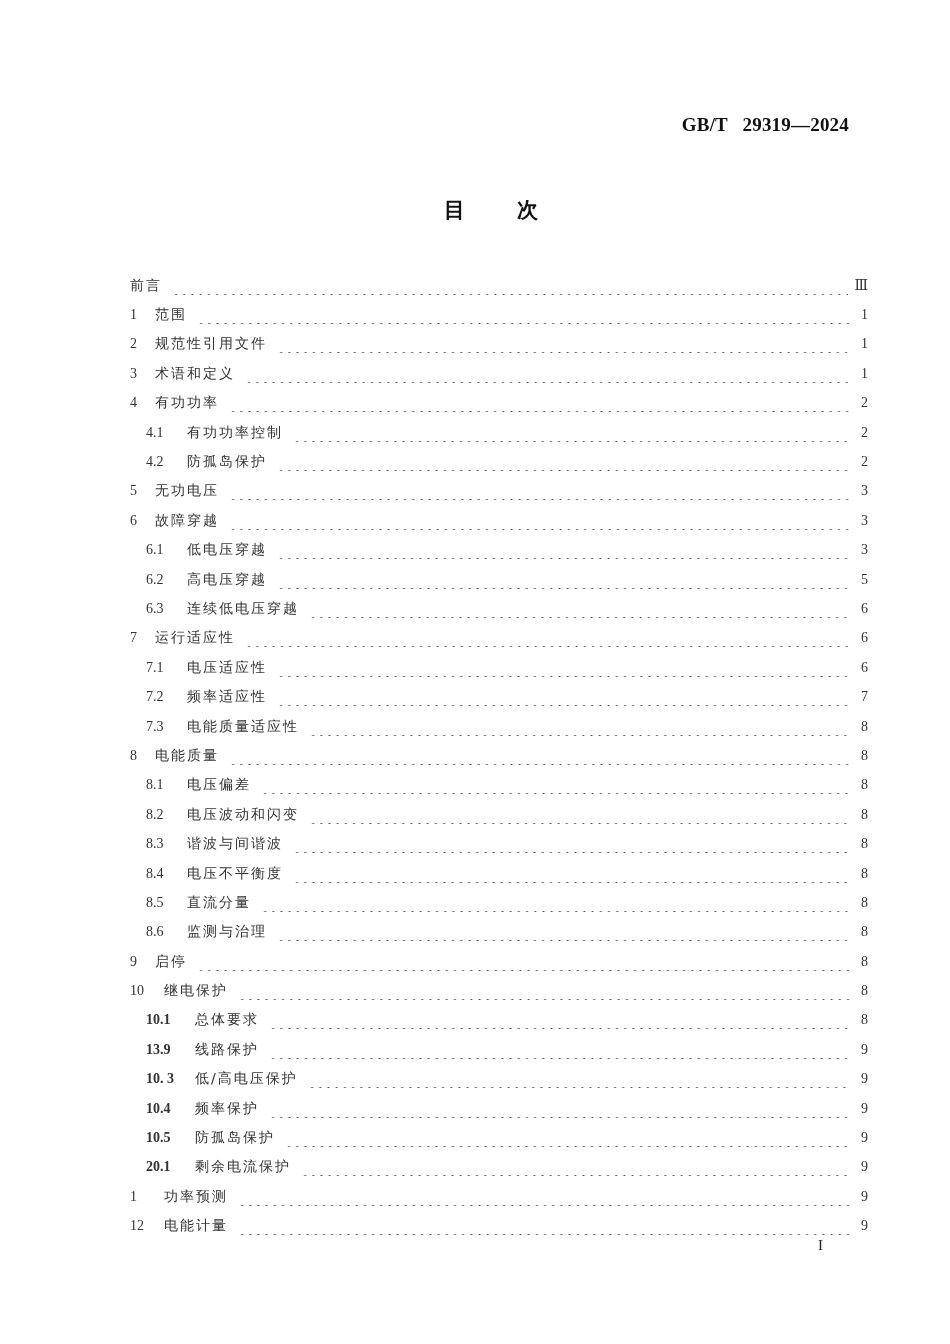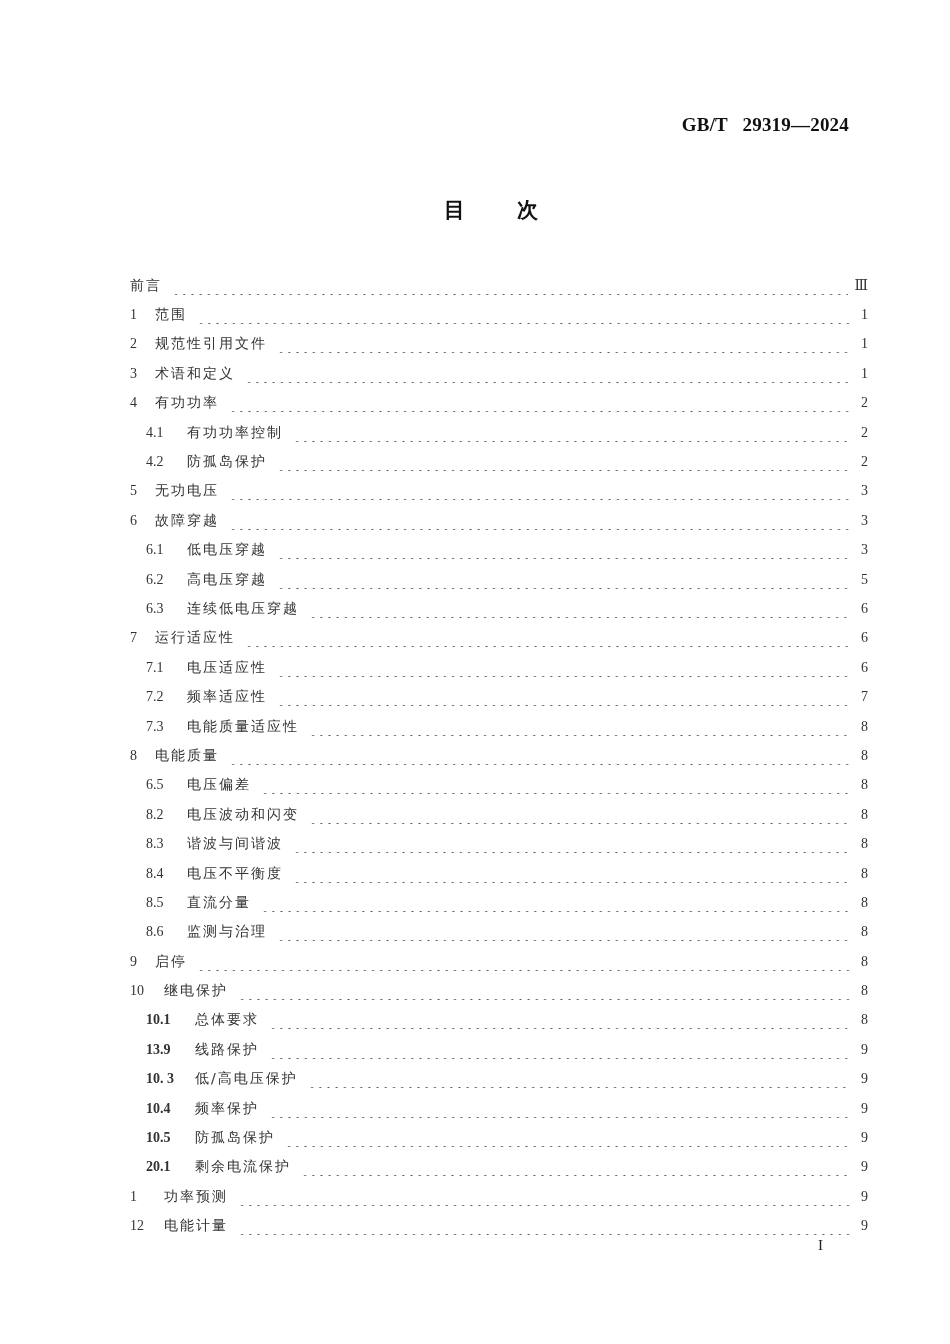--- a/index.html
+++ b/index.html
@@ -202,21 +202,21 @@
       <span class="toc-leader"></span>
       <span class="toc-page">8</span>
     </div>
     <div class="toc-row lvl1">
       <span class="toc-num">8</span>
       <span class="toc-title">电能质量</span>
       <span class="toc-leader"></span>
       <span class="toc-page">8</span>
     </div>
     <div class="toc-row lvl2">
-      <span class="toc-num">6.5</span>
+      <span class="toc-num">8.1</span>
       <span class="toc-title">电压偏差</span>
       <span class="toc-leader"></span>
       <span class="toc-page">8</span>
     </div>
     <div class="toc-row lvl2">
       <span class="toc-num">8.2</span>
       <span class="toc-title">电压波动和闪变</span>
       <span class="toc-leader"></span>
       <span class="toc-page">8</span>
     </div>

